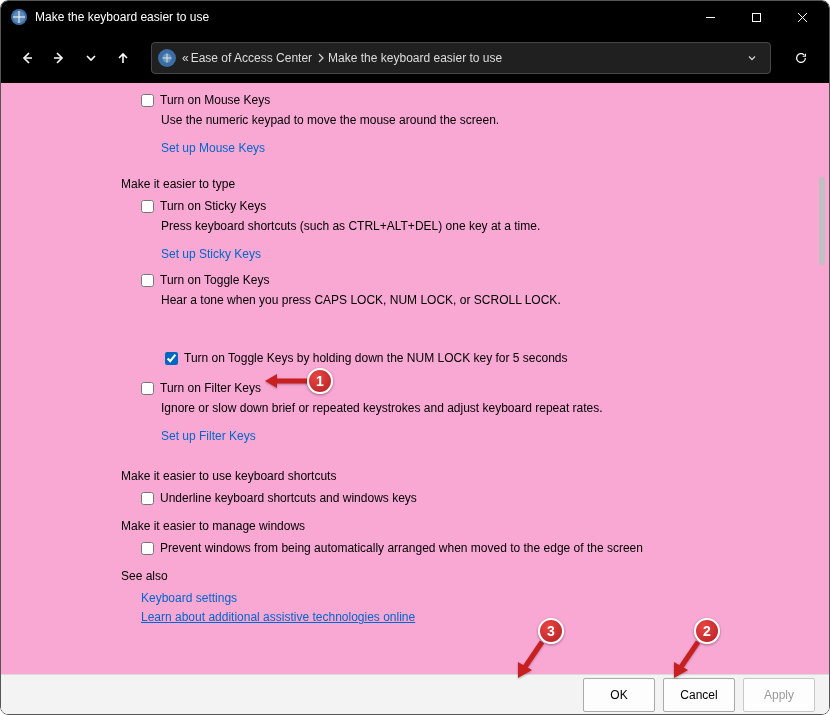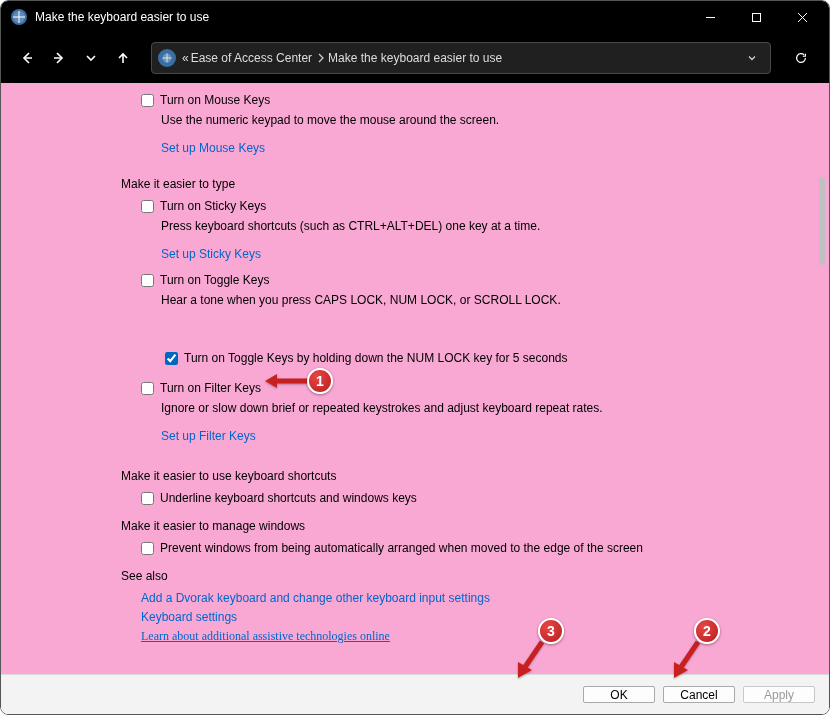--- a/index.html
+++ b/index.html
@@ -61,29 +61,29 @@
   }
   .section-head { font-size: 12px; margin: 14px 0 8px 0; }
   .chk-row { display: flex; align-items: center; margin: 4px 0 4px 20px; gap: 6px; }
   .chk-row input[type=checkbox] { width: 13px; height: 13px; accent-color: #0067c0; }
   .chk-row label { font-size: 12px; }
   .desc { font-size: 12px; margin: 6px 0 6px 40px; }
   .link { color: #0066cc; font-size: 12px; margin: 8px 0 8px 40px; display: inline-block; }
   .sub-chk { margin-left: 44px; margin-top: 44px; }
   .seealso { margin-top: 0; }
   .seealso .link-sa { display: block; color: #0066cc; font-size: 12px; margin: 5px 0 5px 20px; text-decoration: none; }
-  .seealso .link-sa.under { text-decoration: underline; font-family: Liberation Serif, serif; }
+  .seealso .link-sa.under { text-decoration: underline; }
 
   
   .buttonbar {
     height: 40px; border-top: 1px solid #dcdcdc; background: #f3f3f3;
     display: flex; align-items: center; justify-content: flex-end; padding: 0 14px; gap: 8px;
   }
   .btn {
-    min-width: 72px; height: 17px; background: #fdfdfd; border: 1px solid #aaa; border-radius: 2px;
+    min-width: 72px; height: 34px; background: #fdfdfd; border: 1px solid #aaa; border-radius: 2px;
     font-size: 12px; display:flex; align-items:center; justify-content:center;
   }
   .btn.disabled { color: #9a9a9a; border-color: #c8c8c8; }
 
   
   .scrollbar-mock {
     position: absolute; right: 4px; top: 94px; width: 6px; height: 88px;
     background: #c0c0c0; border-radius: 3px;
   }
 
@@ -235,21 +235,20 @@
       
       <div class="section-head" style="margin-top:14px">Make it easier to manage windows</div>
       <div class="chk-row">
         <input type="checkbox" style="">
         <label>Prevent windows from being automatically arranged when moved to the edge of the screen</label>
       </div>
 
       
       <div class="seealso">
         <div class="section-head" style="margin-top:14px">See also</div>
-        <a class="link-sa">Add a Dvorak keyboard and change other keyboard input settings</a>
         <a class="link-sa">Keyboard settings</a>
         <a class="link-sa under">Learn about additional assistive technologies online</a>
       </div>
 
     </div>
     <div class="scrollbar-mock"></div>
   </div>
 
   <div class="buttonbar">
     <div class="btn">OK</div>

